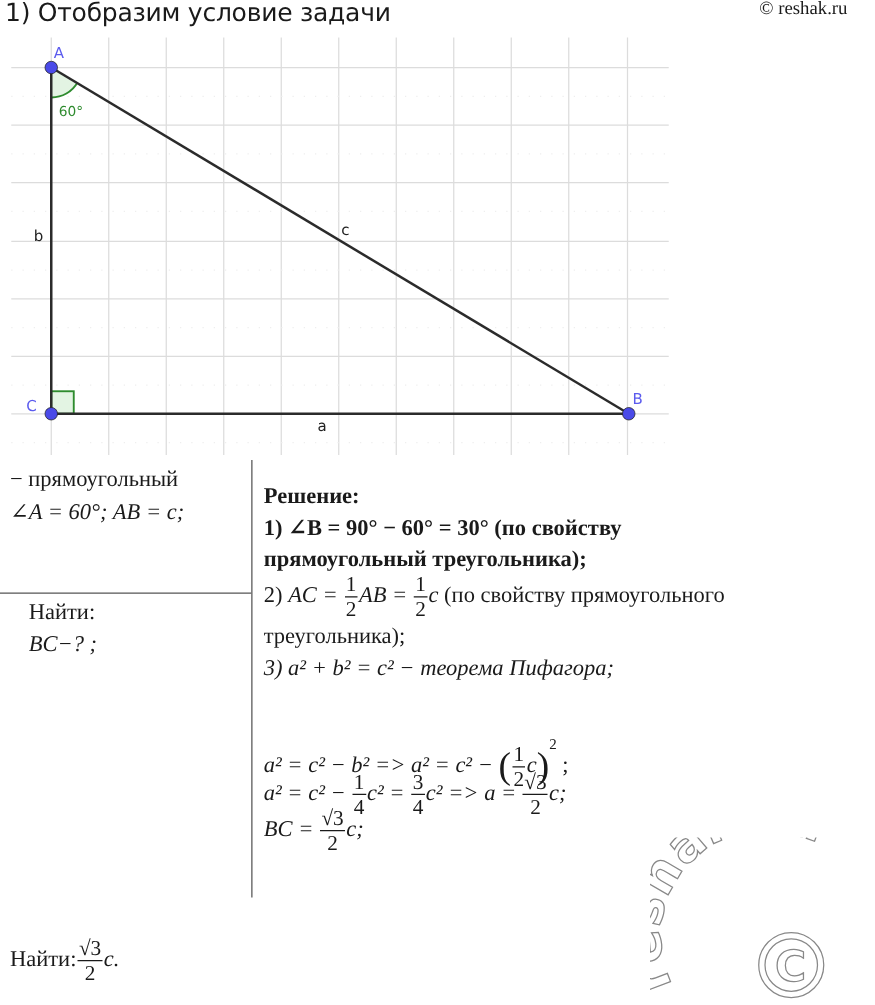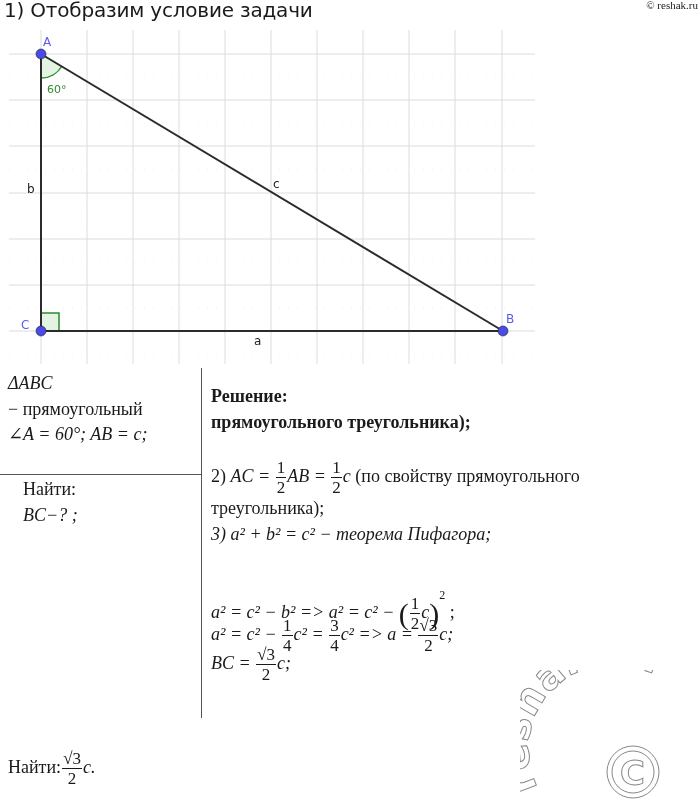--- a/index.html
+++ b/index.html
@@ -1,20 +1,20 @@
 <!DOCTYPE html>
 <html><head>
 <meta charset="utf-8">
 <style>
   html, body { margin:0; padding:0; background:#ffffff; }
   body { width:700px; height:804px; position:relative; overflow:hidden;
          font-family:"DejaVu Serif", "Liberation Serif", serif; color:#1a1a1a; }
   .abs { position:absolute; }
   .title { left:4px; top:-2px; font-size:20px; font-family:"DejaVu Sans","Liberation Sans",sans-serif; font-weight:normal; letter-spacing:-0.2px; }
-  .copyright { right:2px; top:-1px; font-size:11px; font-family:"Liberation Serif", serif; }
+  .copyright { right:22px; top:-1px; font-size:15px; font-family:"Liberation Serif", serif; }
   svg.diagram { position:absolute; left:0; top:28px; }
   .txt { font-size:18px; line-height:25.5px; white-space:nowrap; font-family:"Liberation Serif","DejaVu Serif",serif; }
   .m { font-style:italic; }
   .frac { display:inline-flex; flex-direction:column; align-items:center; vertical-align:middle; font-style:normal; margin:0 1px; line-height:1; }
   .frac .num { padding:0 1px 1px; border-bottom:1px solid #1a1a1a; font-size:17px; }
   .frac .den { padding-top:1px; font-size:17px; }
   sup { font-size:12px; vertical-align:top; position:relative; top:-2px; }
   .vdiv { left:201px; top:368px; width:1px; height:350px; background:#555; }
   .hdiv { left:0; top:474px; width:201px; height:1px; background:#555; }
   .big-paren { font-size:30px; vertical-align:middle; font-style:normal; line-height:1; }
@@ -76,32 +76,32 @@
     <text x="27" y="193" fill="#222">b</text>
     <text x="273" y="188" fill="#222">c</text>
     <text x="254" y="345" fill="#222">a</text>
   </g>
 </svg>
 
 <div class="abs vdiv"></div>
 <div class="abs hdiv"></div>
 
 <div class="abs txt" style="left:8px; top:371px;">
-  <div class="m">ΔABC</div>
   <div>− прямоугольный</div>
   <div class="m">∠A = 60°; AB = c;</div>
 </div>
 <div class="abs txt" style="left:8px; top:477px;margin-left:15px;">
   <div>Найти:</div>
   <div class="m">BC−? ;</div>
 </div>
 
 <div class="abs txt" style="left:211px; top:384px; width:489px;font-weight:bold;">
   <div>Решение:</div>
-  <div>прямоугольного треугольника);</div>
+  <div>1) ∠B = 90° − 60° = 30° (по свойству</div>
+  <div>прямоугольный треугольника);</div>
 </div>
 
 <div class="abs txt" style="left:211px; top:459px;">
   <span>2) </span><span class="m">AC = </span><span class="frac">
       <span class="num">1</span>
       <span class="den">2</span>
     </span><span class="m">AB = </span><span class="frac">
       <span class="num">1</span>
       <span class="den">2</span>
     </span><span class="m">c</span><span> (по свойству прямоугольного</span>

